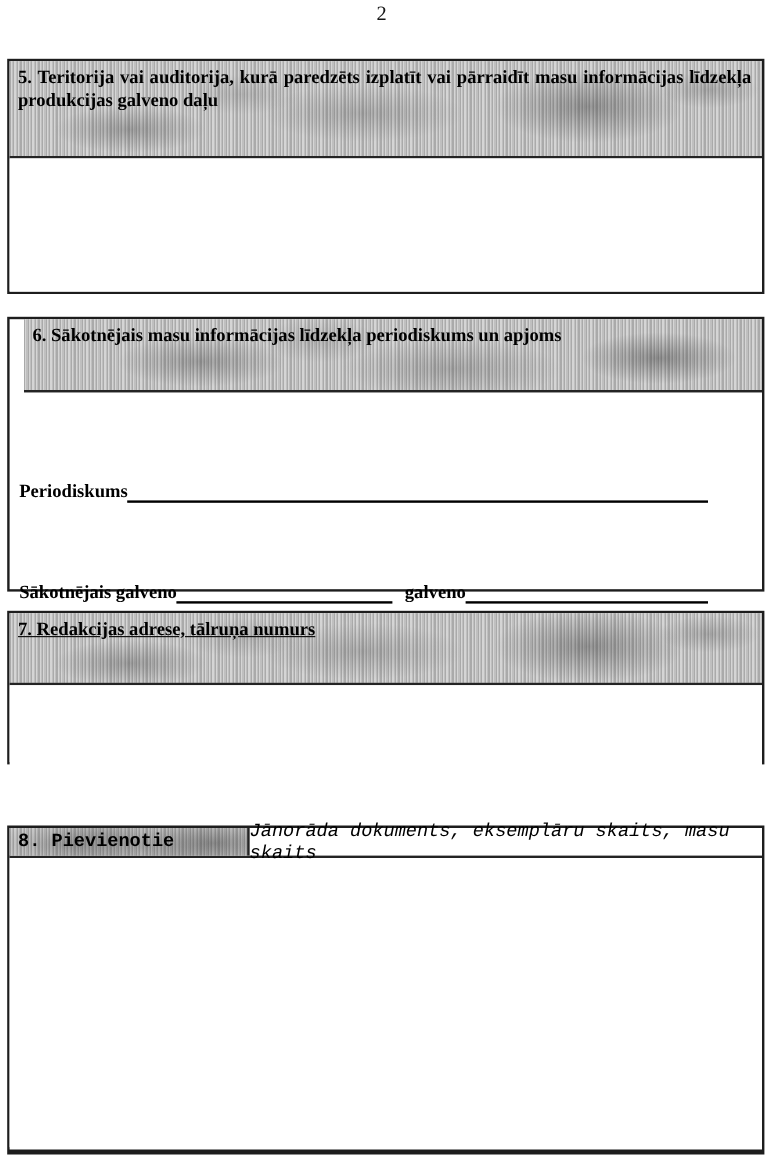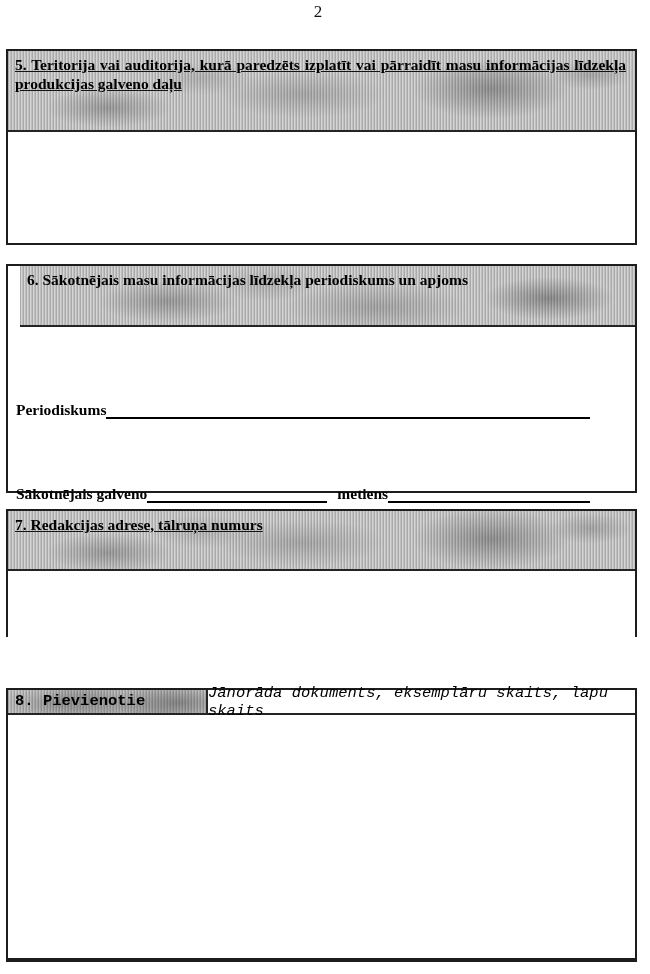--- a/index.html
+++ b/index.html
@@ -103,53 +103,53 @@
     padding-top:1px;
   }
 </style>
 </head>
 <body>
 
 <div class="page">
 
   <div class="page-number">2</div>
 
-  <div class="formbox" style="top:49px; height:196px;text-decoration:underline;">
+  <div class="formbox" style="top:49px; height:196px;">
     <div class="band halftone" style="height:81px;">
       <div class="band-title justify">5. Teritorija vai auditorija, kurā paredzēts izplatīt vai pārraidīt masu informācijas līdzekļa produkcijas galveno daļu</div>
     </div>
     <div class="content-area" style="height:111px;"></div>
   </div>
 
   <div class="formbox" style="top:264px; height:229px;">
     <div class="band halftone alt" style="height:61px;margin-left:12px;">
       <div class="band-title">6. Sākotnējais masu informācijas līdzekļa periodiskums un apjoms</div>
     </div>
 
     <div class="field-row" style="top:100px;">
       <span class="field-label">Periodiskums</span>
       <span class="field-line grow"></span>
     </div>
 
     <div class="field-row" style="top:184px;">
       <span class="field-label">Sākotnējais galveno</span>
       <span class="field-line" style="width:180px;"></span>
-      <span class="field-label" style="margin-left:10px;">metiens</span>
+      <span class="field-label" style="margin-left:10px;">galveno</span>
       <span class="field-line grow"></span>
     </div>
   </div>
 
   <div class="formbox" style="top:509px; height:128px;text-decoration:underline;">
     <div class="band halftone" style="height:60px;">
       <div class="band-title">7. Redakcijas adrese, tālruņa numurs</div>
     </div>
     <div class="content-area" style="height:93px;"></div>
   </div>
 
   <div class="formbox" style="top:688px; height:274px; border-bottom-width:4px;font-family:Liberation Mono, monospace;">
     <div class="s8-header">
       <div class="s8-title-cell halftone alt">8. Pievienotie dokumenti</div>
-      <div class="s8-note-cell">Jānorāda dokuments, eksemplāru skaits, lapu skaits</div>
+      <div class="s8-note-cell">Jānorāda dokuments, eksemplāru skaits, masu skaits</div>
     </div>
     <div class="content-area" style="height:241px;"></div>
   </div>
 
 </div>
 
 </body></html>

